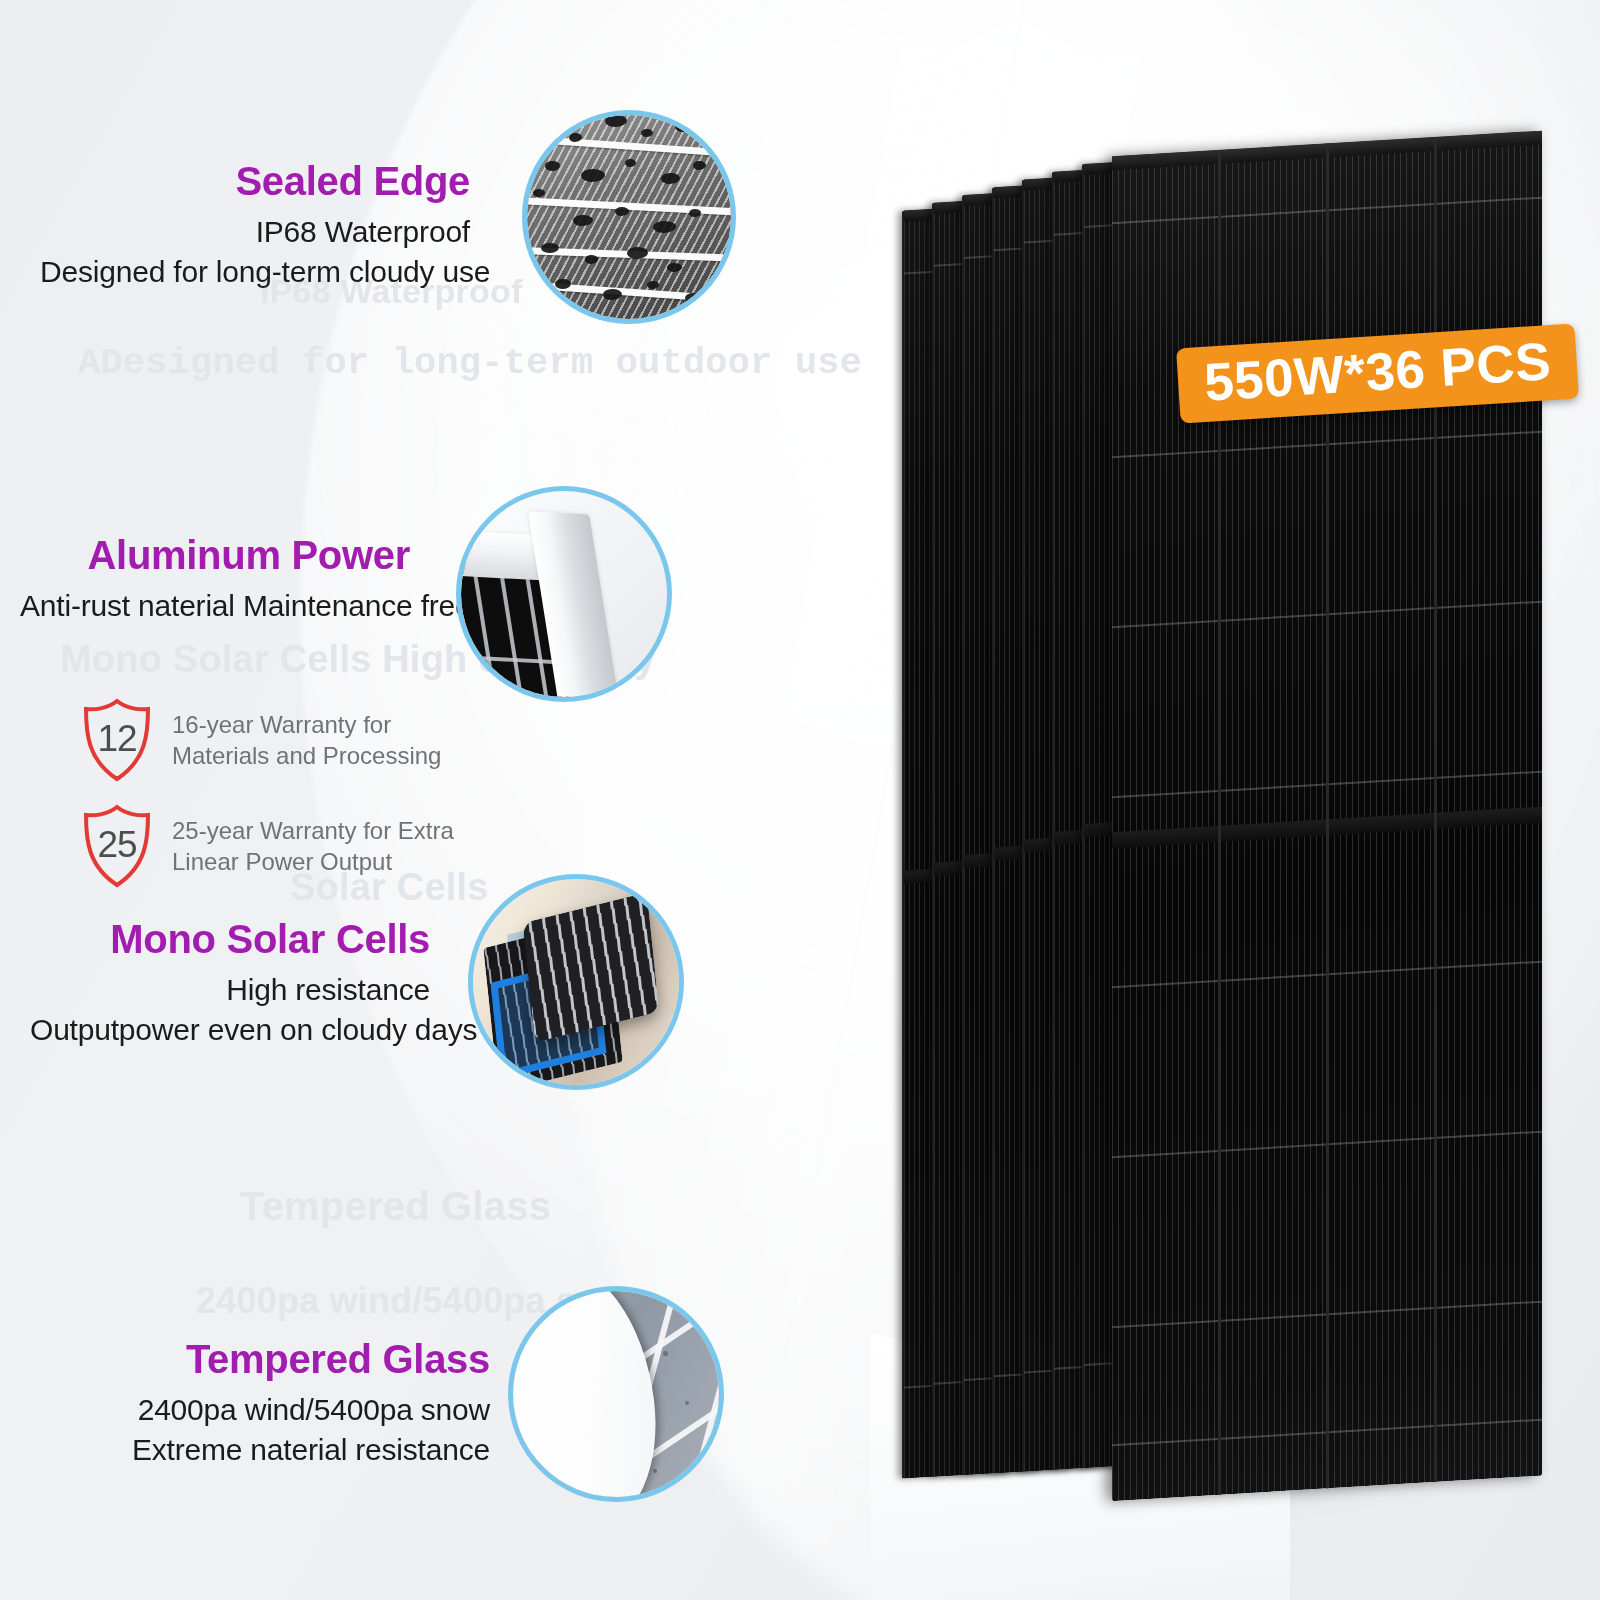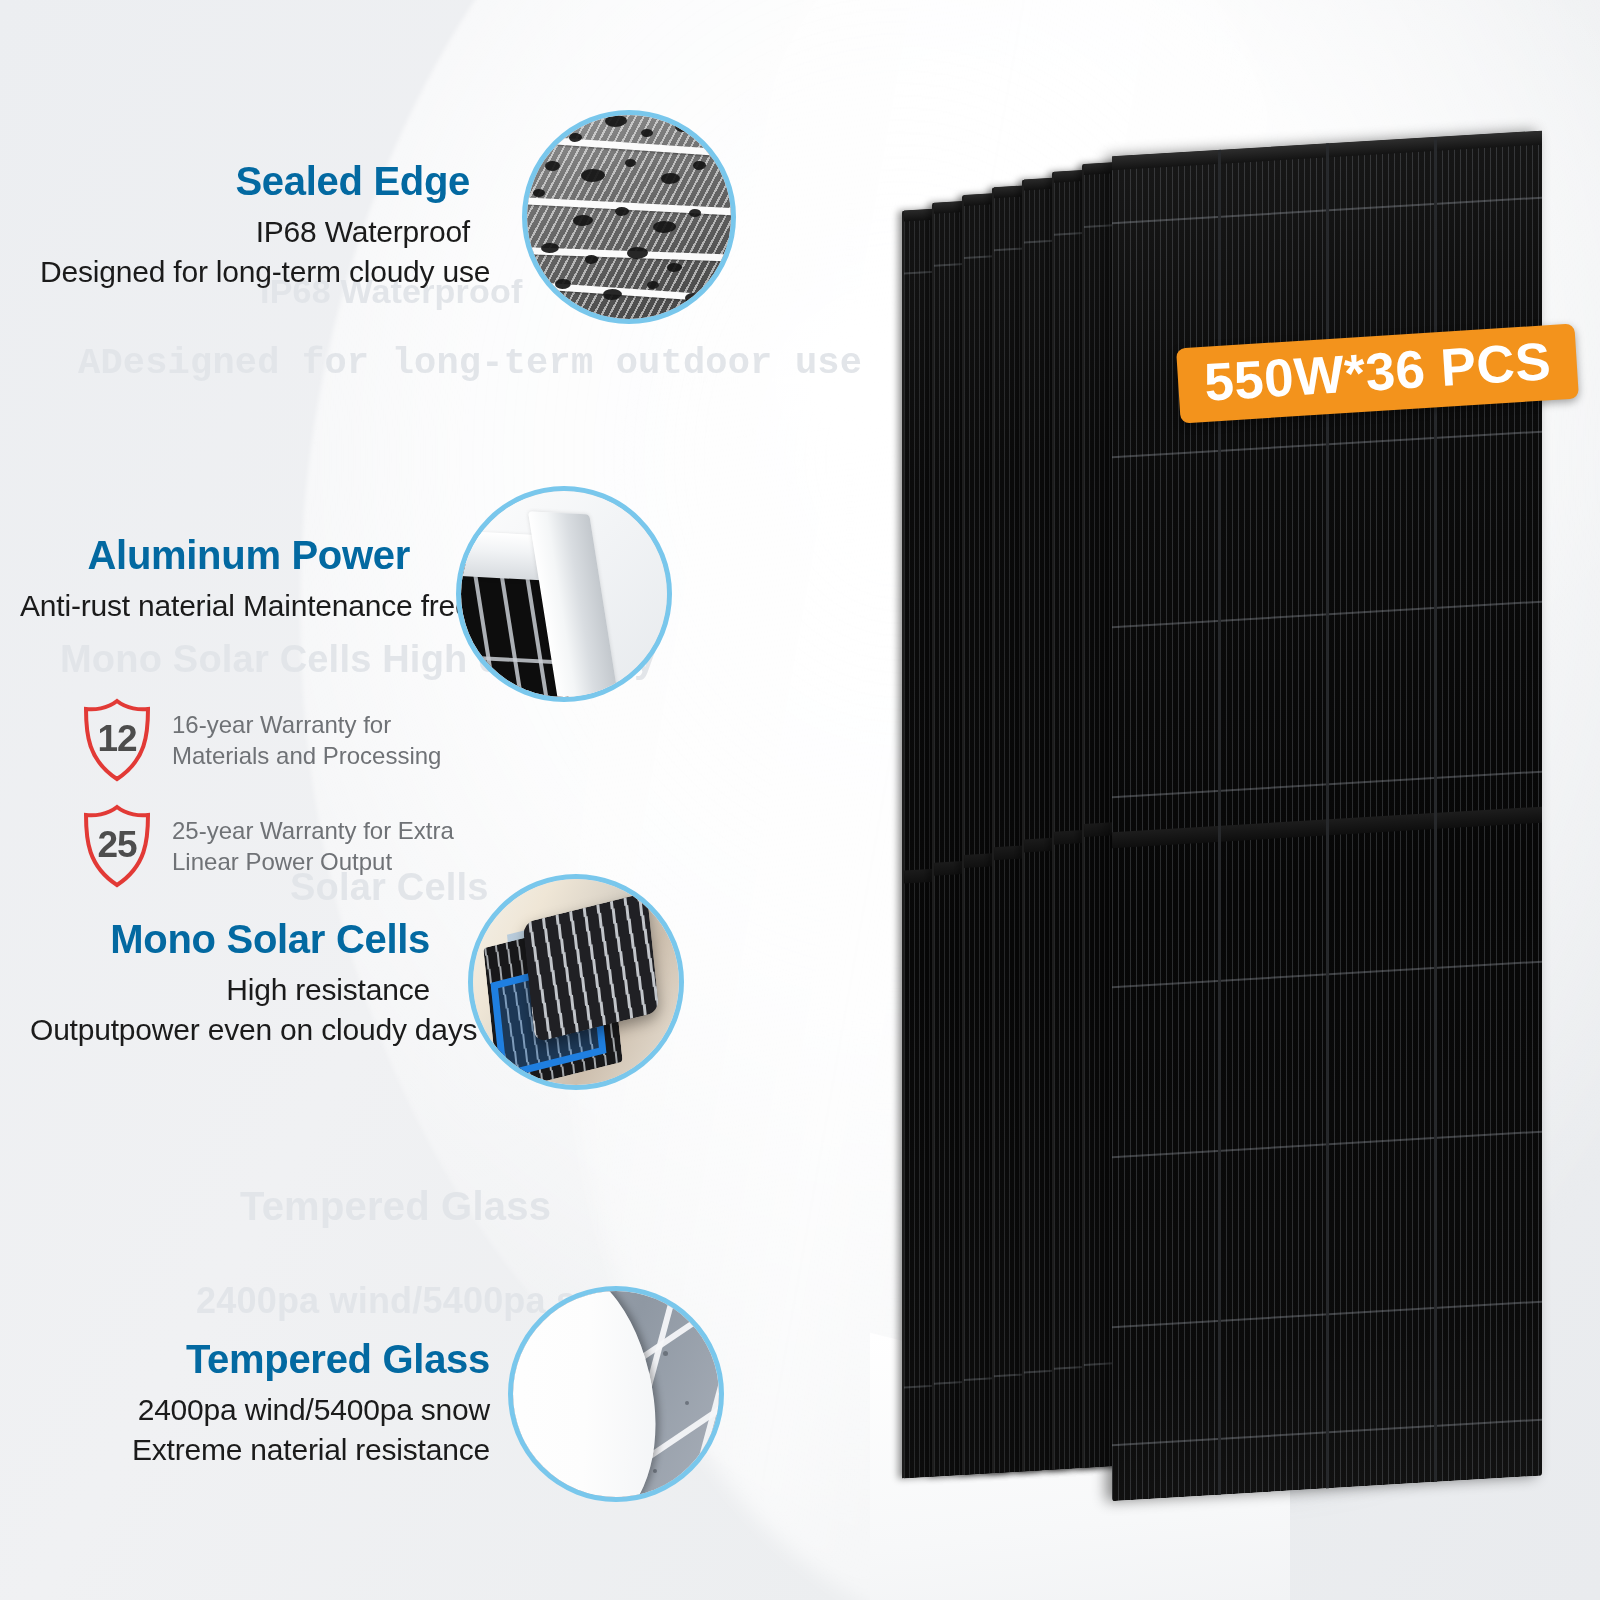--- a/index.html
+++ b/index.html
@@ -64,21 +64,21 @@
     letter-spacing:.2px;
     user-select:none;
     pointer-events:none;
   }
 
   
   .feature{position:absolute;}
   .feature .ftext{text-align:right;}
   .feature h2{
     margin:0 0 10px 0;
-    font-size:40px;line-height:1.05;font-weight:700;color:#0369a1;
+    font-size:40px;line-height:1.05;font-weight:700;color:#a21caf;
     letter-spacing:-.3px;
   }
   .feature .fline{
     font-size:30px;line-height:1.34;color:#1b1b1b;font-weight:400;
     letter-spacing:-.2px;white-space:nowrap;
   }
 
   
   .bubble{
     position:absolute;border-radius:50%;
@@ -142,21 +142,21 @@
     transform:rotate(-7deg);
     box-shadow:4px 0 7px rgba(0,0,0,.28);}
   .b4-speck{position:absolute;background:#5d646d;border-radius:50%;opacity:.75;}
 
   
   .warranty{position:absolute;display:flex;align-items:center;gap:18px;}
   .shield{position:relative;width:74px;height:84px;flex:0 0 auto;}
   .shield svg{display:block;width:74px;height:84px;}
   .shield .num{
     position:absolute;left:0;right:0;top:50%;transform:translateY(-52%);
-    text-align:center;font-size:37px;font-weight:700;color:#4d4d4d;letter-spacing:-1px;
+    text-align:center;font-size:37px;font-weight:400;color:#4d4d4d;letter-spacing:-1px;
   }
   .wtext{font-size:24px;line-height:1.3;color:#6f7276;font-weight:400;white-space:nowrap;}
 
   
   #panelstack{position:absolute;left:880px;top:170px;width:660px;height:1400px;}
   .pfloor{
     position:absolute;left:-10px;top:1215px;width:420px;height:330px;
     background:linear-gradient(160deg,#ffffff 0%,#f7f8f9 45%,#e9ebee 100%);
     transform:skewY(14deg);
   }

